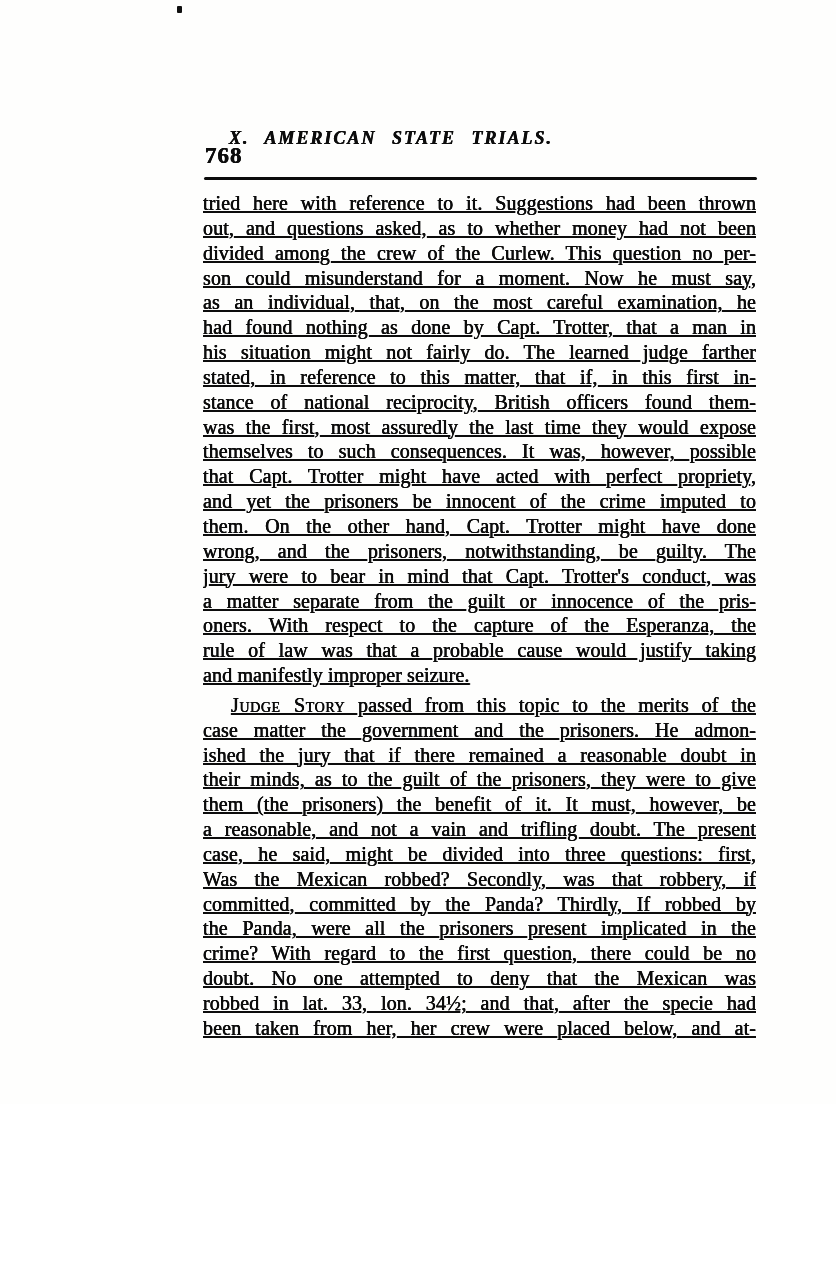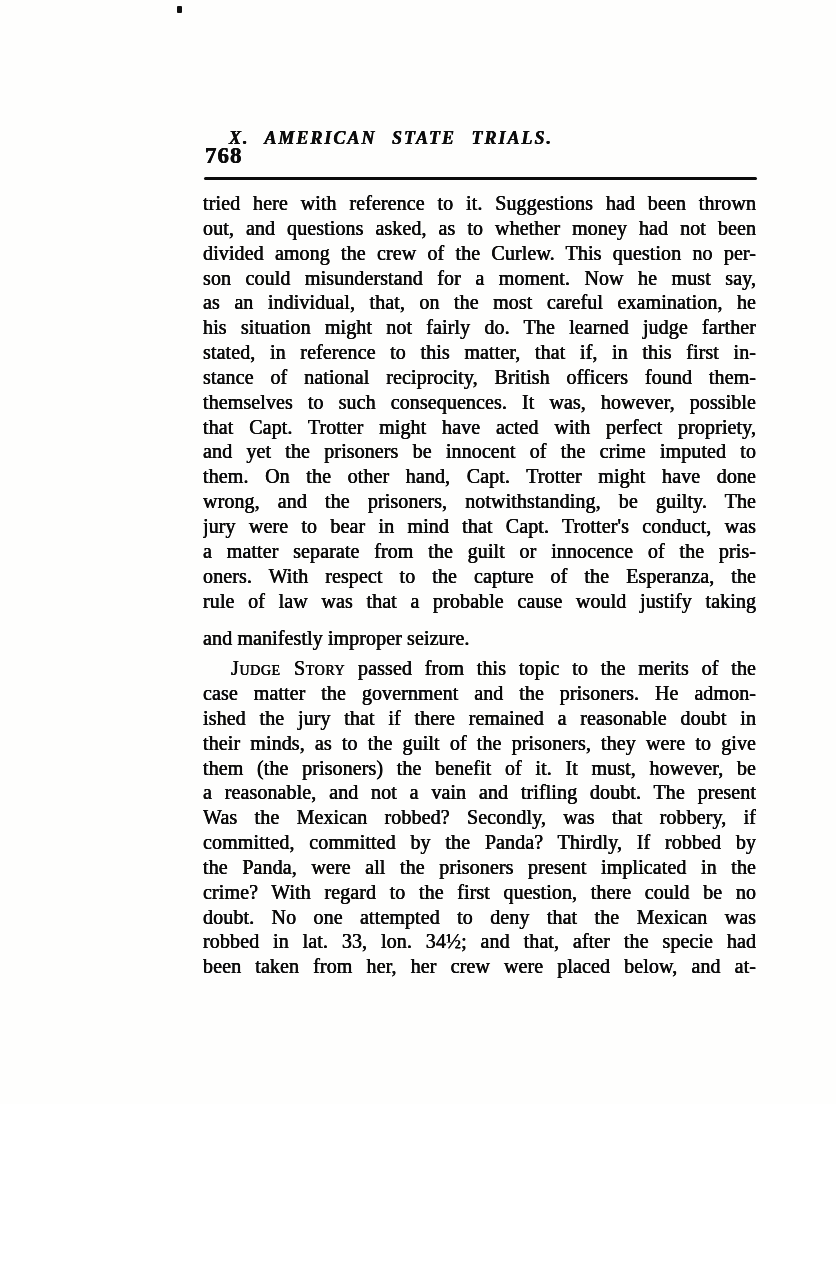--- a/index.html
+++ b/index.html
@@ -57,32 +57,32 @@
     background: #0b0b0b;
     border-radius: 2px;
   }
   .body-text {
     position: absolute;
     left: 203px;
     top: 191px;
     width: 553px;
     font-size: 20px;
     letter-spacing: 0.1px;
+    text-decoration: underline;
   }
   .line {
     height: 24.85px;
     line-height: 24.85px;
     overflow: hidden;
     text-align: justify;
     text-align-last: justify;
   }
   .line.loose {
     text-align: left;
     text-align-last: left;
-    margin-top: 13px;
   }
   .para2 {
     margin-top: 5px;
   }
   .para2 .line.first {
     text-indent: 28px;
   }
   .smallcaps {
     font-variant: small-caps;
     letter-spacing: 0.6px;
@@ -101,42 +101,45 @@
   <div class="header-rule"></div>
 
   <div class="body-text">
 
     <div class="para1">
       <div class="line">tried here with reference to it. Suggestions had been thrown</div>
       <div class="line">out, and questions asked, as to whether money had not been</div>
       <div class="line">divided among the crew of the Curlew. This question no per-</div>
       <div class="line">son could misunderstand for a moment. Now he must say,</div>
       <div class="line">as an individual, that, on the most careful examination, he</div>
+      <div class="line">had found nothing as done by Capt. Trotter, that a man in</div>
       <div class="line">his situation might not fairly do. The learned judge farther</div>
       <div class="line">stated, in reference to this matter, that if, in this first in-</div>
       <div class="line">stance of national reciprocity, British officers found them-</div>
+      <div class="line">was the first, most assuredly the last time they would expose</div>
       <div class="line">themselves to such consequences. It was, however, possible</div>
       <div class="line">that Capt. Trotter might have acted with perfect propriety,</div>
       <div class="line">and yet the prisoners be innocent of the crime imputed to</div>
       <div class="line">them. On the other hand, Capt. Trotter might have done</div>
       <div class="line">wrong, and the prisoners, notwithstanding, be guilty. The</div>
       <div class="line">jury were to bear in mind that Capt. Trotter's conduct, was</div>
       <div class="line">a matter separate from the guilt or innocence of the pris-</div>
       <div class="line">oners. With respect to the capture of the Esperanza, the</div>
       <div class="line">rule of law was that a probable cause would justify taking</div>
       <div class="line loose">and manifestly improper seizure.</div>
     </div>
 
     <div class="para2">
       <div class="line first"><span class="smallcaps">Judge Story</span><span> passed from this topic to the merits of the</span></div>
       <div class="line">case matter the government and the prisoners. He admon-</div>
       <div class="line">ished the jury that if there remained a reasonable doubt in</div>
       <div class="line">their minds, as to the guilt of the prisoners, they were to give</div>
       <div class="line">them (the prisoners) the benefit of it. It must, however, be</div>
       <div class="line">a reasonable, and not a vain and trifling doubt. The present</div>
+      <div class="line">case, he said, might be divided into three questions: first,</div>
       <div class="line">Was the Mexican robbed? Secondly, was that robbery, if</div>
       <div class="line">committed, committed by the Panda? Thirdly, If robbed by</div>
       <div class="line">the Panda, were all the prisoners present implicated in the</div>
       <div class="line">crime? With regard to the first question, there could be no</div>
       <div class="line">doubt. No one attempted to deny that the Mexican was</div>
       <div class="line">robbed in lat. 33, lon. 34½; and that, after the specie had</div>
       <div class="line">been taken from her, her crew were placed below, and at-</div>
     </div>
 
   </div>

